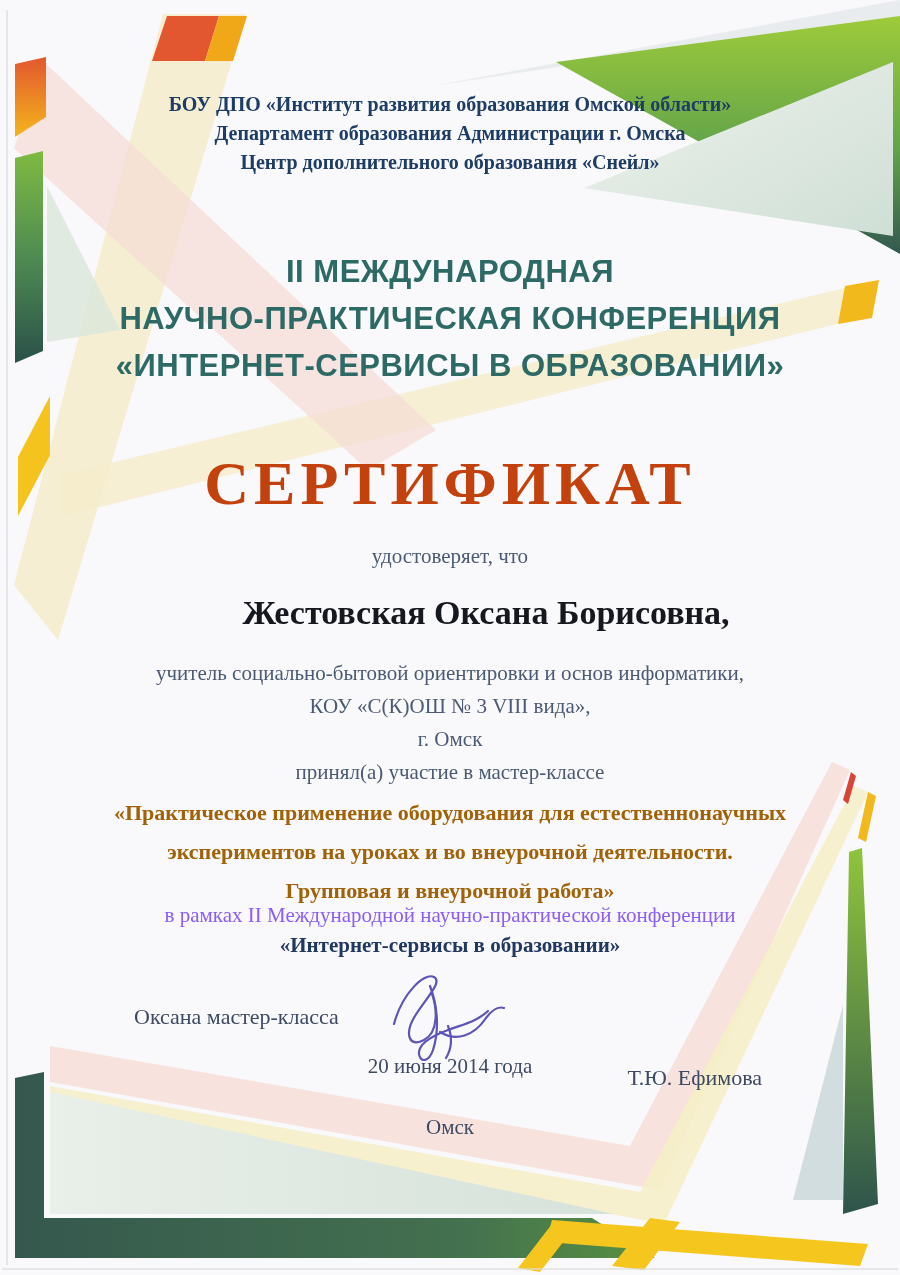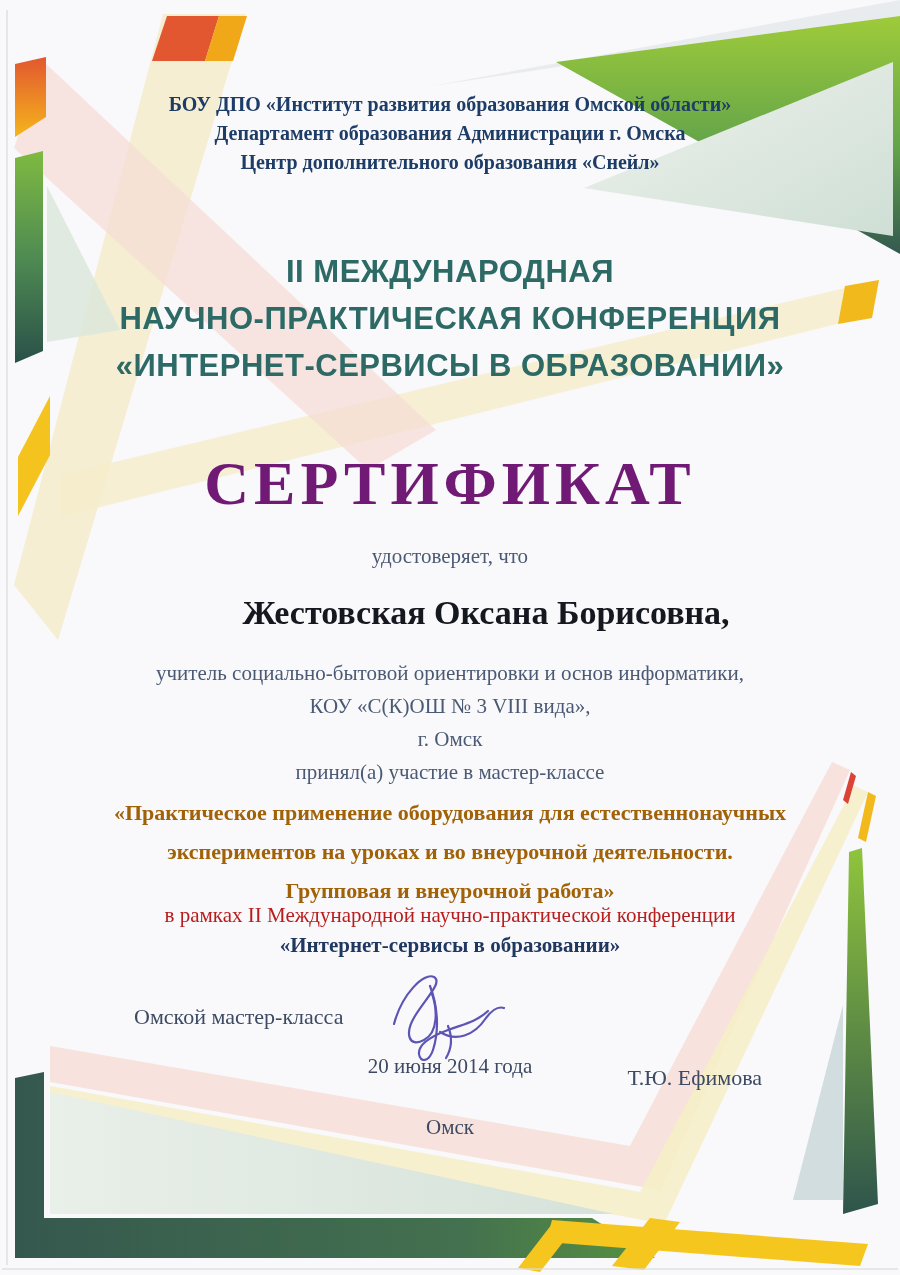--- a/index.html
+++ b/index.html
@@ -11,27 +11,27 @@
     overflow:hidden;
   }
   .page{position:absolute;inset:0;}
   .decor{position:absolute;left:0;top:0;pointer-events:none;}
   .scan-edge-left{position:absolute;left:6px;top:10px;bottom:10px;width:2px;background:#dededf;opacity:.7;}
   .scan-edge-bottom{position:absolute;left:2px;right:2px;bottom:5px;height:2px;background:#dcdcdc;opacity:.6;}
   .txt{position:absolute;left:0;width:100%;text-align:center;}
   .org{top:90px;font-weight:bold;font-size:20px;line-height:29px;color:#1d3c66;}
   .conf-title{top:248px;font-family:"Liberation Sans",sans-serif;font-weight:bold;
               font-size:31px;line-height:47px;letter-spacing:.5px;color:#2d6a66;}
-  .cert-title{top:448px;font-size:62px;font-weight:bold;letter-spacing:5px;color:#701a75;}
+  .cert-title{top:448px;font-size:62px;font-weight:bold;letter-spacing:5px;color:#c2410c;}
   .certifies{top:544px;font-size:21px;color:#4a5a74;}
   .name{top:594px;font-size:34px;font-weight:bold;color:#15181e;padding-left:36px;}
   .role{top:657px;font-size:21px;line-height:33px;color:#4a5a74;}
   .participation{top:760px;font-size:21px;color:#4a5a74;}
   .mc-title{top:793px;font-size:22px;font-weight:bold;line-height:39px;color:#a16207;}
-  .within{top:903px;font-size:21px;color:#b91c1c;}
+  .within{top:903px;font-size:21px;color:#8b5cf6;}
   .conf-name{top:933px;font-size:21px;font-weight:bold;color:#203860;}
   .sig-label{position:absolute;left:134px;top:1004px;font-size:22px;color:#3d4a63;}
   .signer{position:absolute;right:138px;top:1032px;font-size:22px;color:#3d4a63;margin-top:33px;}
   .sig-img{position:absolute;left:382px;top:966px;}
   .date{top:1054px;font-size:21px;color:#3d4a63;}
   .city{top:1115px;font-size:21px;color:#3d4a63;}
 </style>
 </head>
 <body>
 
@@ -135,21 +135,21 @@
 
   <div class="txt mc-title">
     <div>«Практическое применение оборудования для естественнонаучных</div>
     <div>экспериментов на уроках и во внеурочной деятельности.</div>
     <div>Групповая и внеурочной работа»</div>
   </div>
 
   <div class="txt within">в рамках II Международной научно-практической конференции</div>
   <div class="txt conf-name">«Интернет-сервисы в образовании»</div>
 
-  <div class="sig-label">Омской мастер-класса</div>
+  <div class="sig-label">Оксана мастер-класса</div>
 
   <svg class="sig-img" width="130" height="95" viewBox="0 0 130 95">
     <g fill="none" stroke="#5c55b5" stroke-width="2.2" stroke-linecap="round">
       <path d="M12,58 C20,28 42,6 52,11 C61,16 44,32 33,50 C22,68 27,82 42,74 C57,66 55,42 50,28"></path>
       <path d="M48,20 C55,38 58,62 51,84 C47,96 38,97 37,88 C36,78 50,70 66,64 C82,58 94,56 106,45"></path>
       <path d="M58,66 C74,76 92,70 104,52 C110,44 116,40 122,42"></path>
       <path d="M66,60 C70,70 70,82 64,92"></path>
     </g>
   </svg>
 

